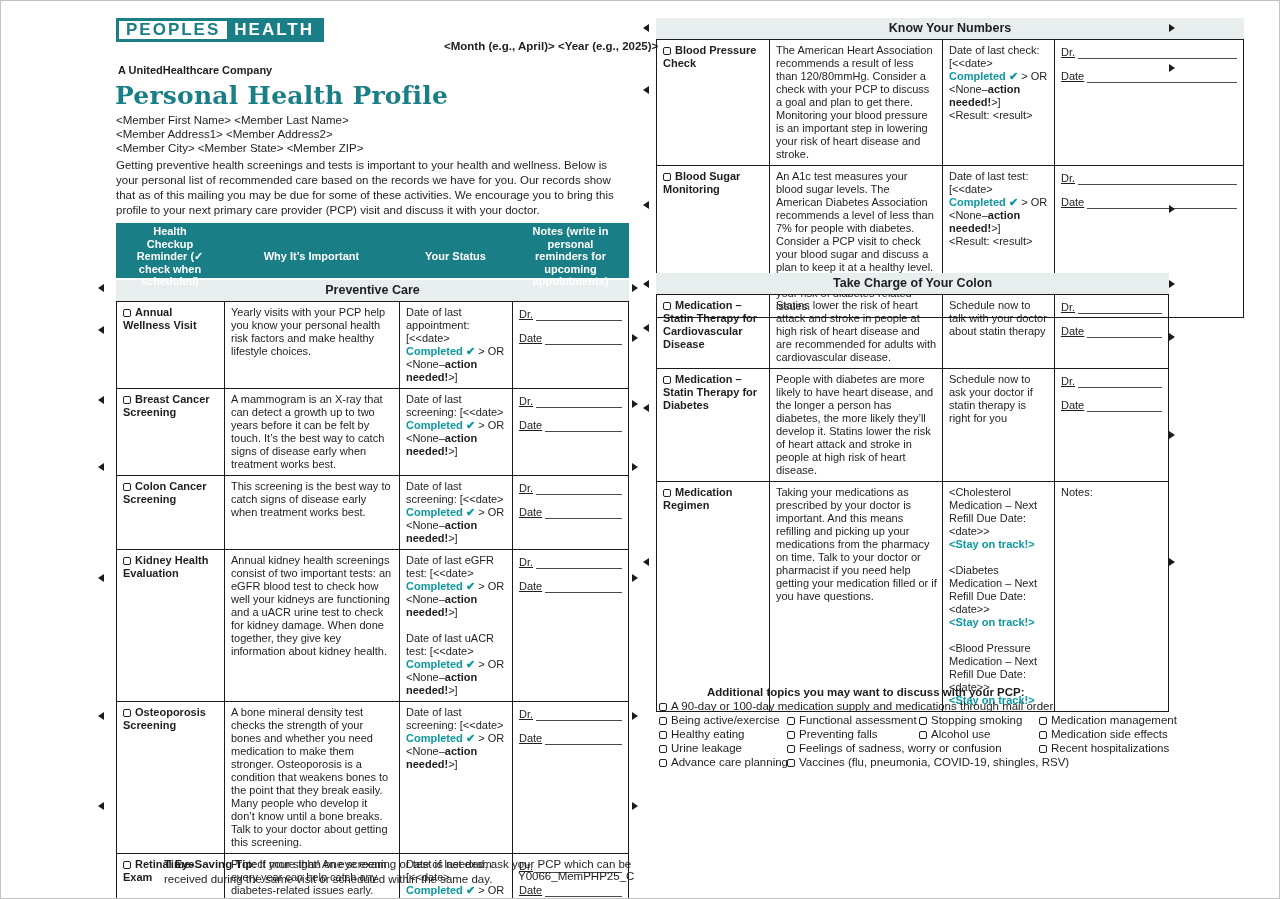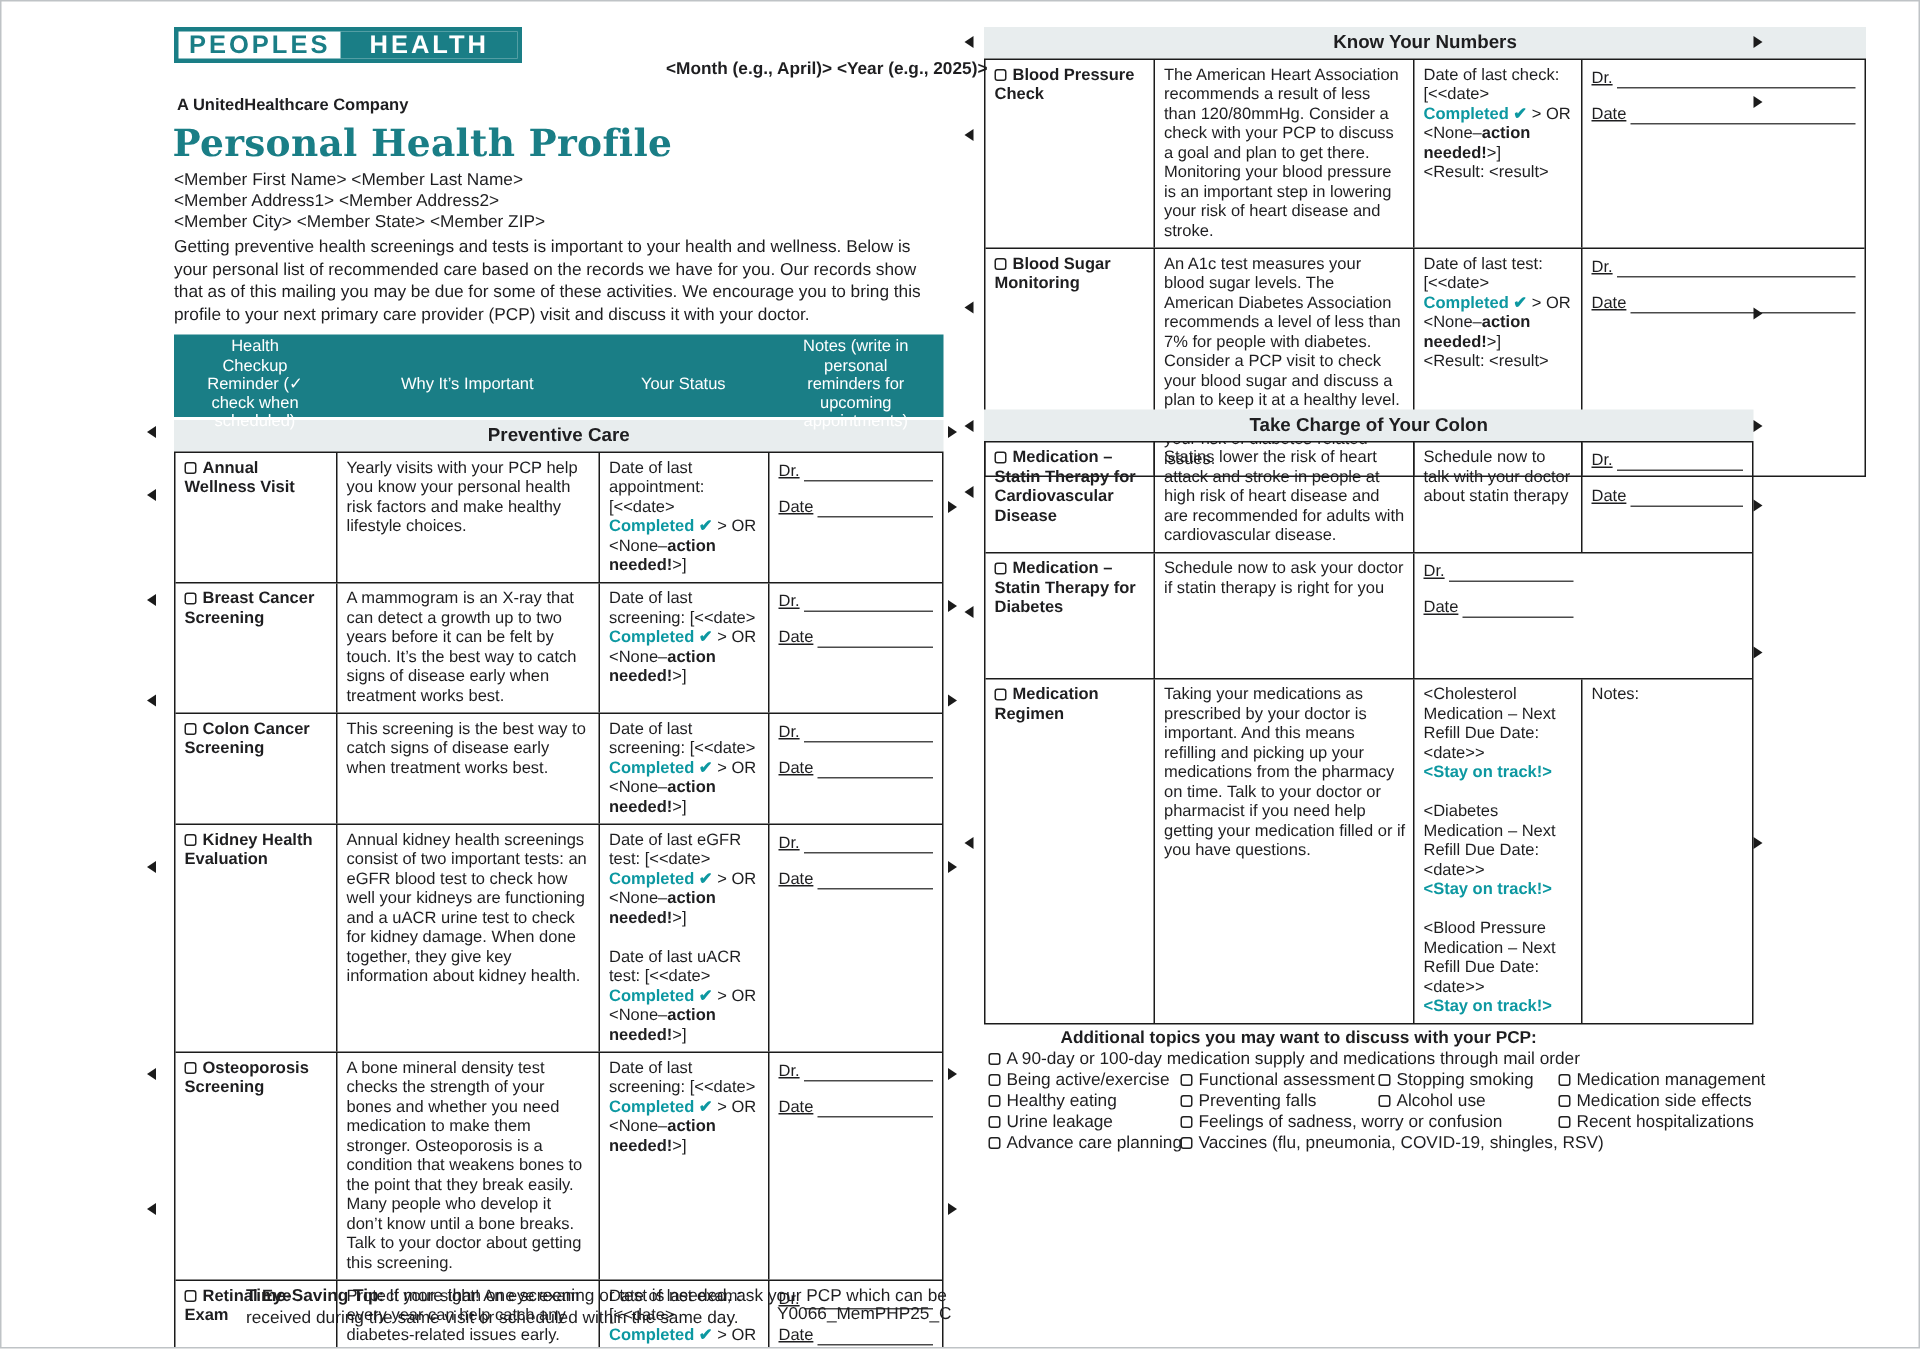--- a/index.html
+++ b/index.html
@@ -6,30 +6,30 @@
     --brand:#1a7e86; --accent:#0d98a1; --band:#e8edee;
     --ink:#1e1e20; --line:#1b1b1b; --rule:#4a4a4a;
   }
   *{margin:0;padding:0;box-sizing:border-box;}
   body{background:#fff;font-family:"Liberation Sans",sans-serif;color:var(--ink);}
   .page{position:relative;width:1280px;height:899px;background:#fff;border:1px solid #bfc3c6;overflow:hidden;}
 
   
   .logo{position:absolute;left:115px;top:17px;display:flex;align-items:stretch;border:3px solid var(--brand);background:#fff;height:24px;}
   .logo-left{display:flex;align-items:center;padding:0 7px;color:var(--brand);font-weight:800;font-size:17px;letter-spacing:2px;}
-  .logo-right{display:flex;align-items:center;padding:0 19px;background:var(--brand);color:#fff;font-weight:800;font-size:17px;letter-spacing:2px;}
+  .logo-right{display:flex;align-items:center;padding:0 7px;background:var(--brand);color:#fff;font-weight:800;font-size:17px;letter-spacing:2px;}
   .tagline{position:absolute;left:117px;top:63px;font-weight:700;font-size:11px;}
   .monthyear{position:absolute;left:443px;top:39px;font-weight:700;font-size:11.5px;}
   .title{position:absolute;left:114px;top:80px;font-family:"DejaVu Serif",serif;font-weight:700;font-size:25px;color:var(--brand);letter-spacing:.2px;}
   .member{position:absolute;left:115px;top:112px;font-size:11.5px;line-height:14px;}
   .intro{position:absolute;left:115px;top:157px;width:516px;font-size:11.5px;line-height:15px;}
 
   
   .teal-head{display:grid;grid-template-columns:108px 175px 113px 1fr;background:var(--brand);color:#fff;height:55px;margin-bottom:2px;}
-  .teal-head .th{display:flex;align-items:center;justify-content:center;text-align:center;font-weight:400;font-size:11px;line-height:12.5px;padding:2px 18px;}
+  .teal-head .th{display:flex;align-items:center;justify-content:center;text-align:center;font-weight:700;font-size:11px;line-height:12.5px;padding:2px 18px;}
   .band{background:var(--band);text-align:center;font-weight:700;font-size:12.5px;padding:3px 0 4px;}
   .tbl{border:1px solid var(--line);}
   .tr{display:grid;border-top:1px solid var(--line);}
   .tr:first-child{border-top:none;}
   .cols-l{grid-template-columns:108px 175px 113px 1fr;}
   .cols-r{grid-template-columns:113px 173px 112px 1fr;}
   .td{border-right:1px solid var(--line);padding:4px 5px 4px 6px;font-size:11px;line-height:13px;}
   .td:last-child{border-right:none;}
   .td.lab{font-weight:700;}
   .cb{display:inline-block;width:8px;height:8px;border:1px solid #222;border-radius:2px;margin-right:4px;vertical-align:-1px;}
@@ -231,20 +231,21 @@
               <span class="nrule"></span>
             </div>
           <div class="nline">
               <span class="nl">Date</span>
               <span class="nrule"></span>
             </div>
         </div>
       </div>
       <div class="tr cols-r" style="min-height:84px">
         <div class="td lab"><span class="cb"></span><span>Medication – Statin Therapy for Diabetes</span></div>
+        <div class="td">People with diabetes are more likely to have heart disease, and the longer a person has diabetes, the more likely they’ll develop it. Statins lower the risk of heart attack and stroke in people at high risk of heart disease.</div>
         <div class="td"><span class="sg-p">Schedule now to ask your doctor if statin therapy is right for you</span></div>
         <div class="td">
           <div class="nline">
               <span class="nl">Dr.</span>
               <span class="nrule"></span>
             </div>
           <div class="nline">
               <span class="nl">Date</span>
               <span class="nrule"></span>
             </div>

